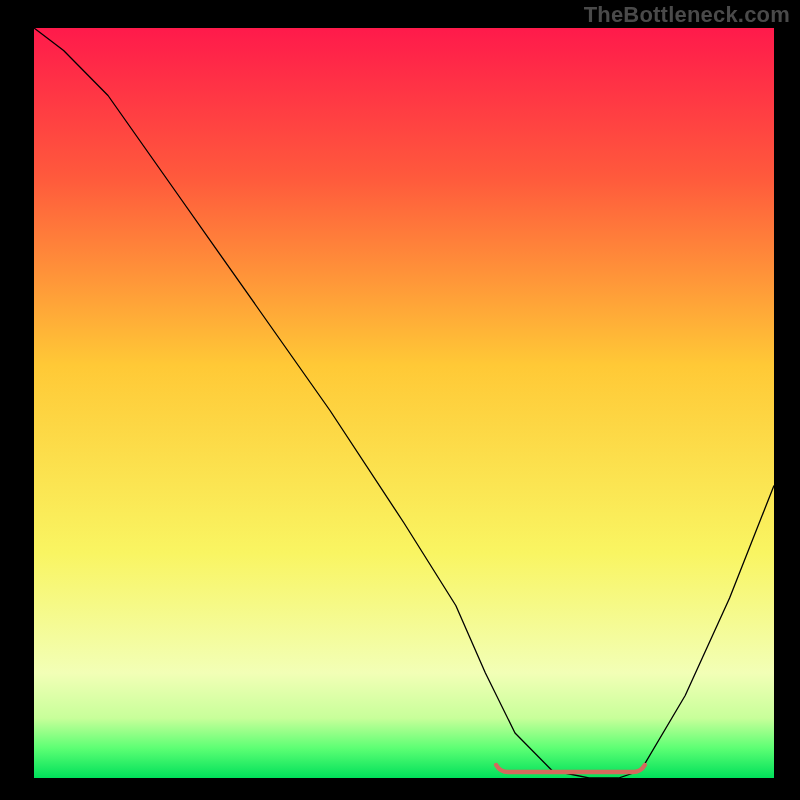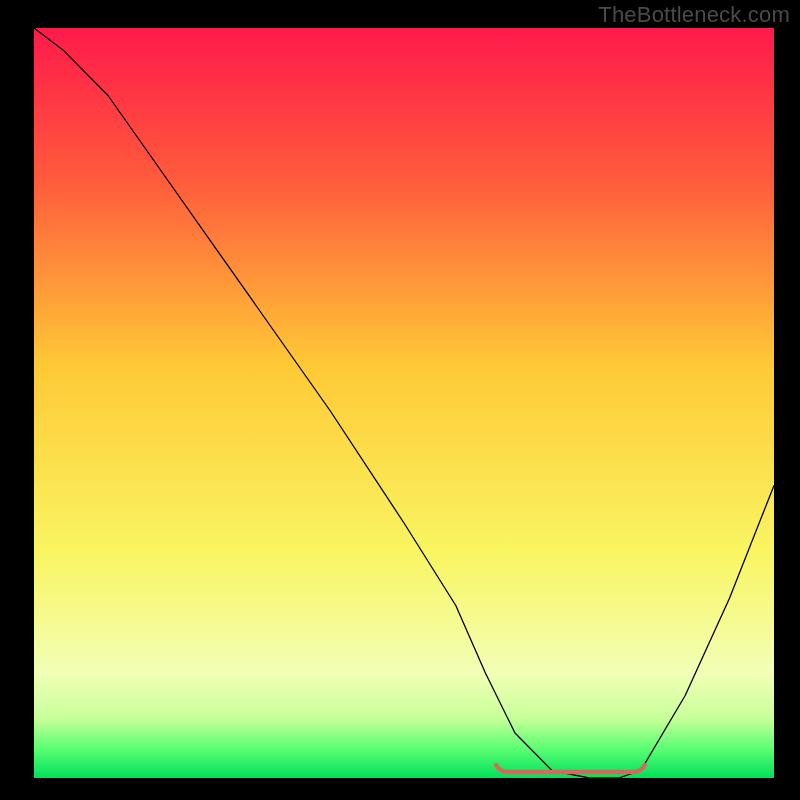--- a/index.html
+++ b/index.html
@@ -16,21 +16,21 @@
     width: 800px;
     height: 800px;
     background: #000;
   }
   .watermark {
     position: absolute;
     top: 2px;
     right: 10px;
     color: #4a4a4a;
     font-size: 22px;
-    font-weight: 400;
+    font-weight: 700;
     letter-spacing: 0.2px;
     z-index: 10;
   }
   .plot-area {
     position: absolute;
     left: 34px;
     top: 28px;
     width: 740px;
     height: 750px;
   }

